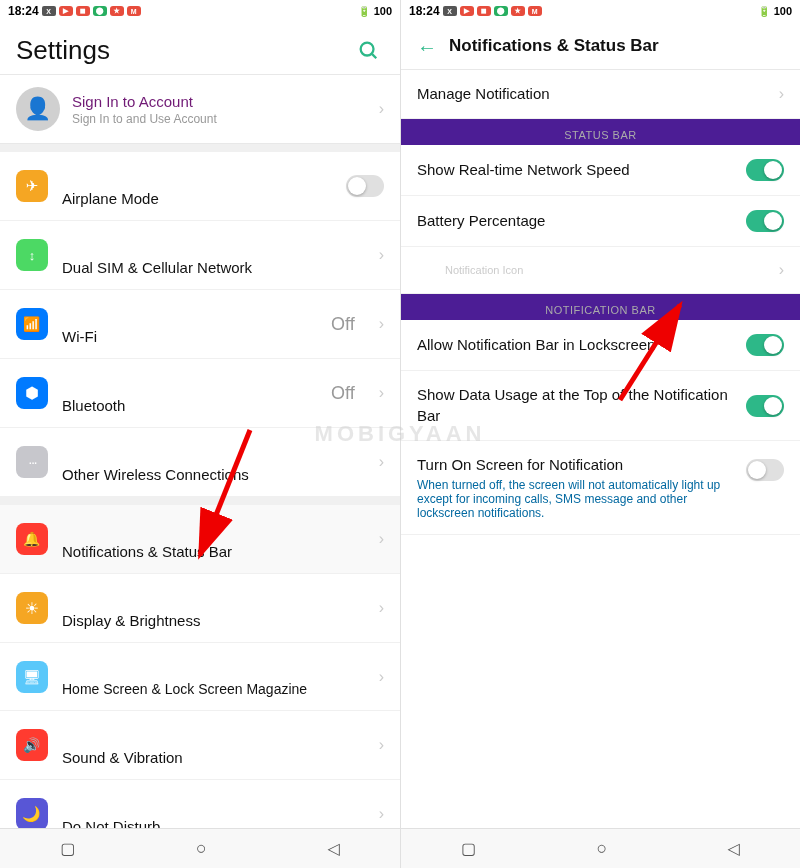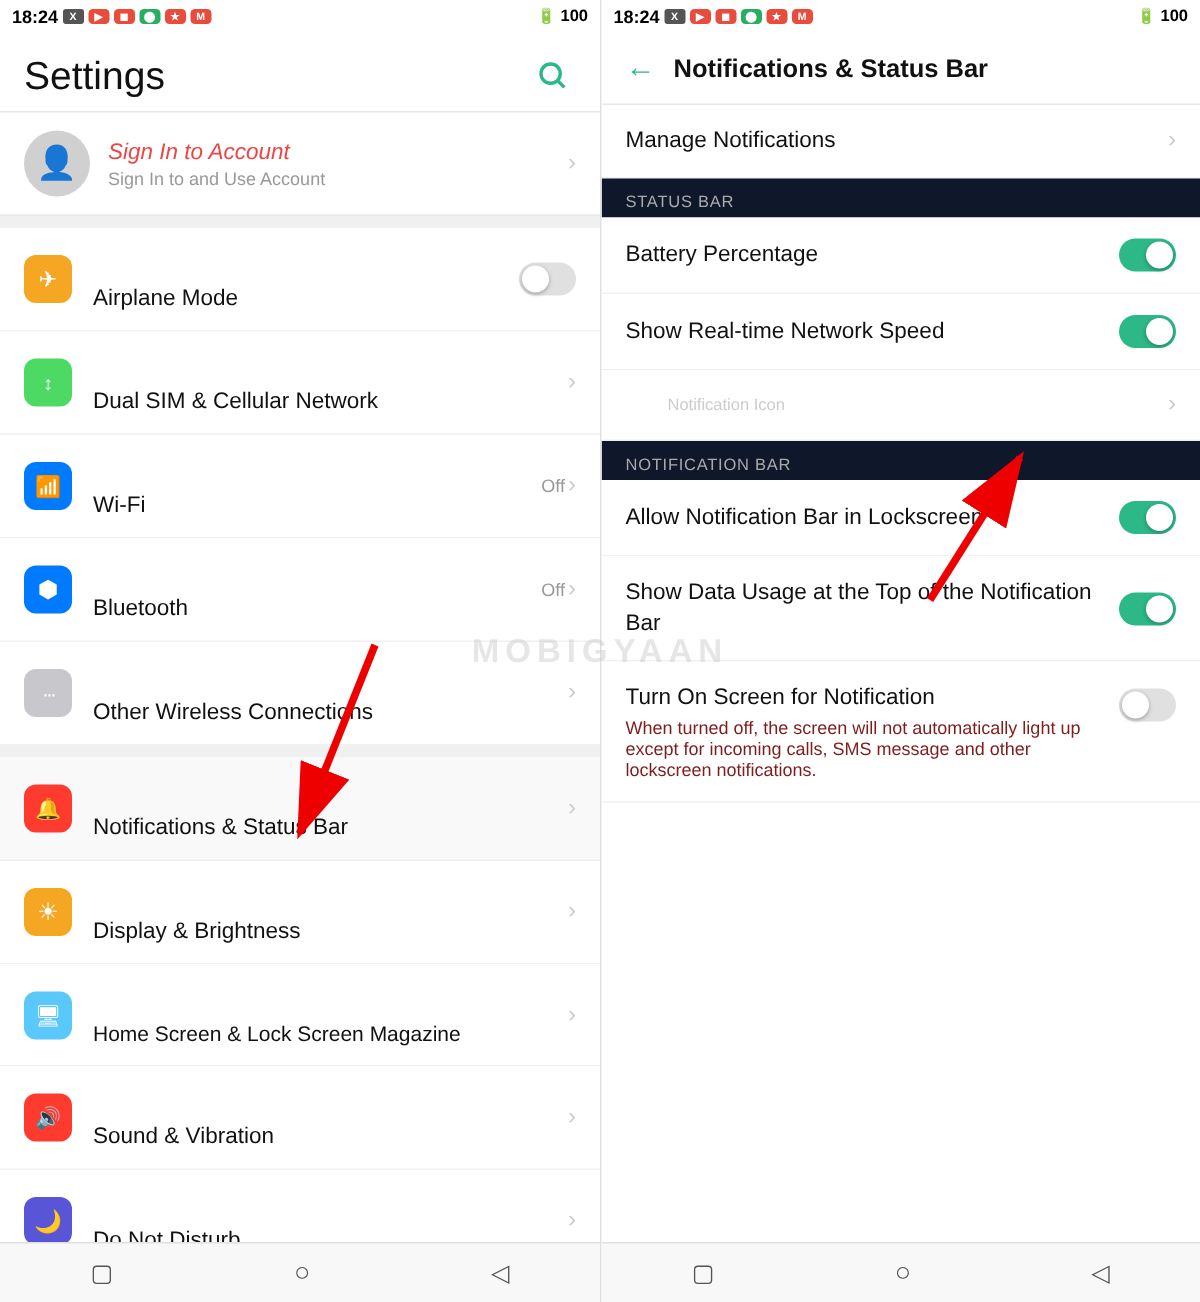--- a/index.html
+++ b/index.html
@@ -80,21 +80,21 @@
     .avatar-circle {
       width: 44px; height: 44px;
       border-radius: 50%;
       background: #d0d0d0;
       display: flex; align-items: center; justify-content: center;
       margin-right: 12px;
       flex-shrink: 0;
     }
     .avatar-icon { font-size: 22px; color: #888; }
     .sign-in-text {}
-    .sign-in-title { font-size: 15px; font-weight: 500; color: #ef4444; font-style: italic; }
+    .sign-in-title { font-size: 15px; font-weight: 500; color: #701a75; }
     .sign-in-subtitle { font-size: 12px; color: #999; margin-top: 2px; }
     .chevron {
       margin-left: auto;
       color: #ccc;
       font-size: 16px;
     }
 
     
     .settings-list { overflow-y: auto; flex: 1; }
     .settings-item {
@@ -107,21 +107,21 @@
     }
     .item-icon {
       width: 32px; height: 32px;
       border-radius: 8px;
       display: flex; align-items: center; justify-content: center;
       margin-right: 14px;
       flex-shrink: 0;
       font-size: 17px;
     }
     .item-label { font-size: 15px; color: #111; flex: 1; margin-top: 25px; }
-    .item-value { font-size: 12px; color: #999; margin-right: 2px; }
+    .item-value { font-size: 18px; color: #999; margin-right: 24px; }
 
     
     .toggle {
       width: 38px; height: 22px;
       border-radius: 11px;
       background: #e0e0e0;
       position: relative;
       cursor: pointer;
       flex-shrink: 0;
     }
@@ -163,29 +163,30 @@
     .right-list { overflow-y: auto; flex: 1; }
     .right-item {
       display: flex;
       align-items: center;
       padding: 14px 16px;
       border-bottom: 1px solid #f0f0f0;
       background: #fff;
       cursor: pointer;
     }
     .right-item-text { flex: 1; font-size: 15px; color: #111; line-height: 1.35; }
-    .right-item-subtext { font-size: 12px; color: #7f1d1d; margin-top: 3px; }
+    .right-item-subtext { font-size: 12px; color: #0369a1; margin-top: 3px; }
 
     .section-label {
       padding: 10px 16px 4px 16px;
       font-size: 11px;
       color: #aaa;
       letter-spacing: 0.5px;
       text-transform: uppercase;
-      background: #0f172a;
+      background: #4c1d95;
+      text-align: center;
     }
 
     
     .toggle-green {
       width: 38px; height: 22px;
       border-radius: 11px;
       background: #2db888;
       position: relative;
       flex-shrink: 0;
     }
@@ -389,35 +390,35 @@
     </div>
 
     <div class="right-header">
       <span class="back-arrow">←</span>
       <span class="right-header-title">Notifications &amp; Status Bar</span>
     </div>
 
     <div class="right-list">
 
       <div class="right-item">
-        <span class="right-item-text">Manage Notifications</span>
+        <span class="right-item-text">Manage Notification</span>
         <span class="chevron">›</span>
       </div>
 
       <div class="section-label">STATUS BAR</div>
 
       <div class="right-item">
+        <span class="right-item-text">Show Real-time Network Speed</span>
+        <div class="toggle-green">
+          <div class="toggle-knob"></div>
+        </div>
+      </div>
+
+      <div class="right-item">
         <span class="right-item-text">Battery Percentage</span>
-        <div class="toggle-green">
-          <div class="toggle-knob"></div>
-        </div>
-      </div>
-
-      <div class="right-item">
-        <span class="right-item-text">Show Real-time Network Speed</span>
         <div class="toggle-green">
           <div class="toggle-knob"></div>
         </div>
       </div>
 
       <div class="right-item">
         <span class="notif-hint">Notification Icon</span>
         <span class="chevron">›</span>
       </div>
 

